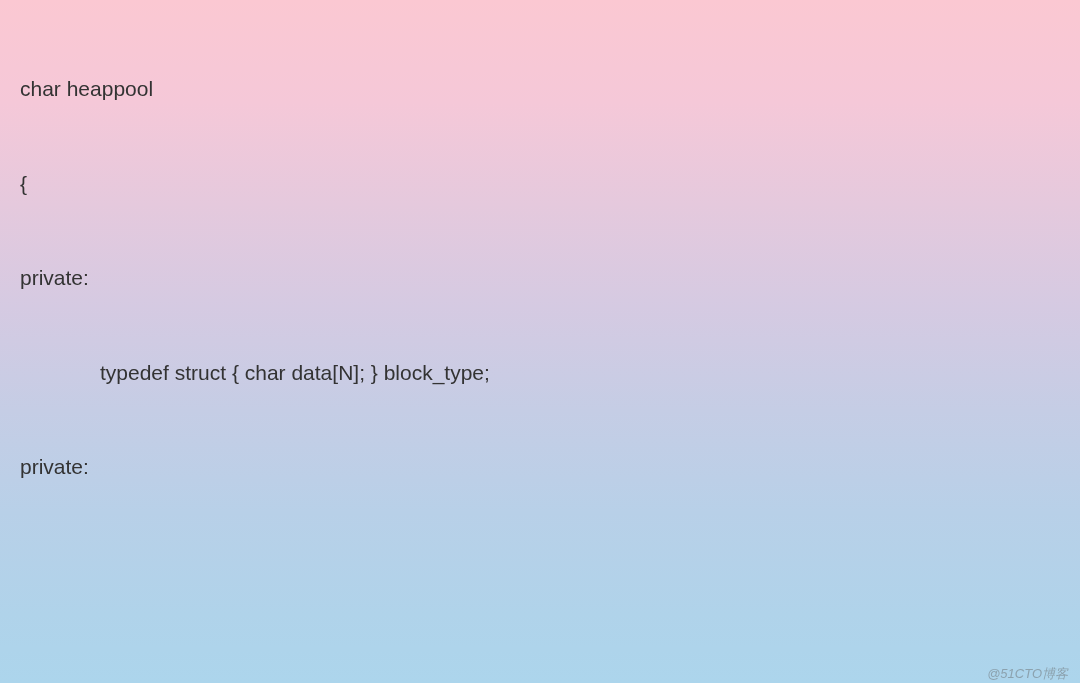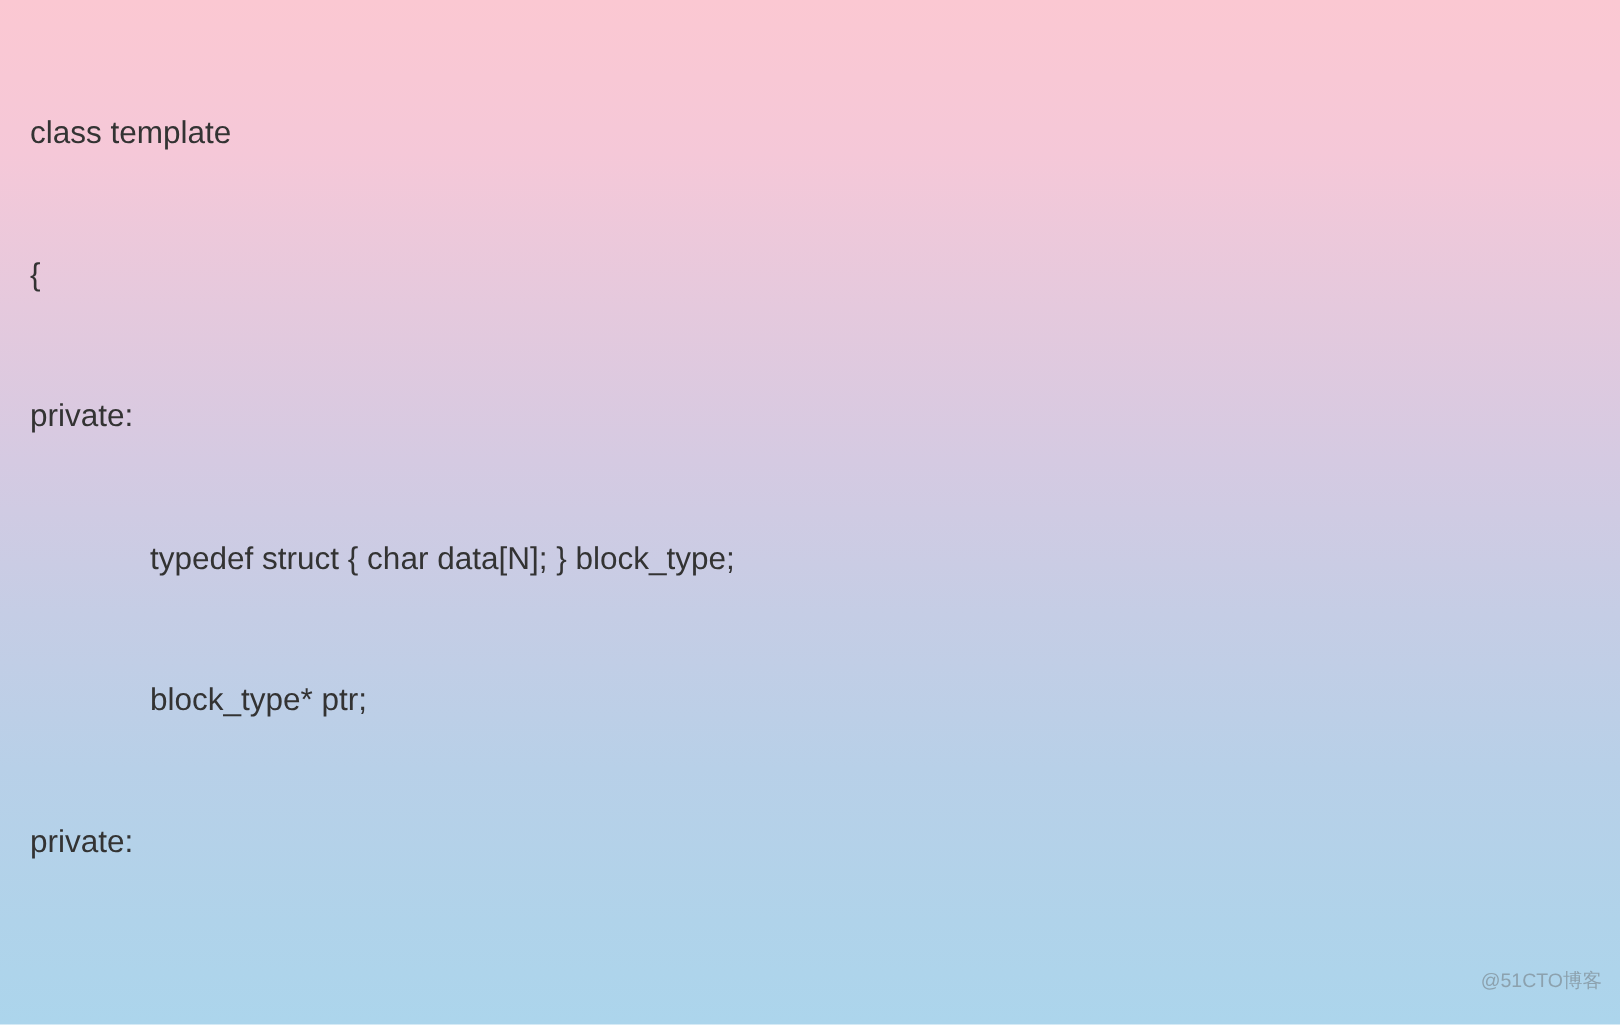--- a/index.html
+++ b/index.html
@@ -28,35 +28,35 @@
     }
     .code-block {
       white-space: pre;
       font-family: Arial, Helvetica, sans-serif;
     }
     .indent1 {
       padding-left: 80px;
     }
     .watermark {
       position: absolute;
-      bottom: 20px;
+      bottom: 0;
       right: 12px;
       font-size: 13px;
       color: rgba(100, 100, 100, 0.45);
+      font-style: italic;
     }
   </style>
 </head>
 <body>
 
 <div class="code-block">
-  <div>class template</div>
+  <div>char heappool</div>
   <div>{</div>
   <div>private:</div>
   <div class="indent1">typedef struct { char data[N]; } block_type;</div>
-  <div class="indent1">block_type* ptr;</div>
   <div>private:</div>
   
   
   
   
   
   
   
   
   

